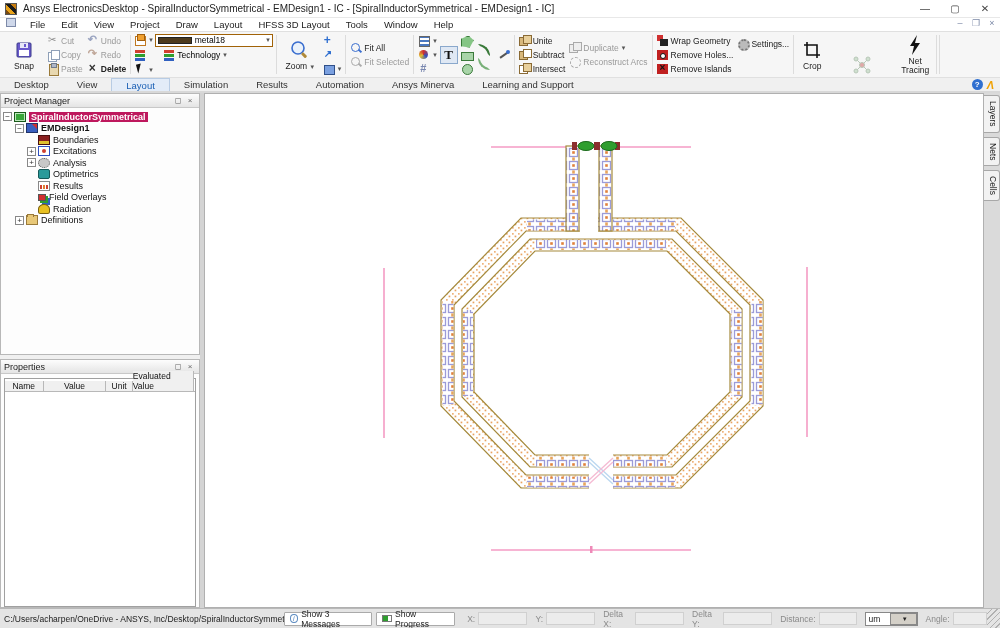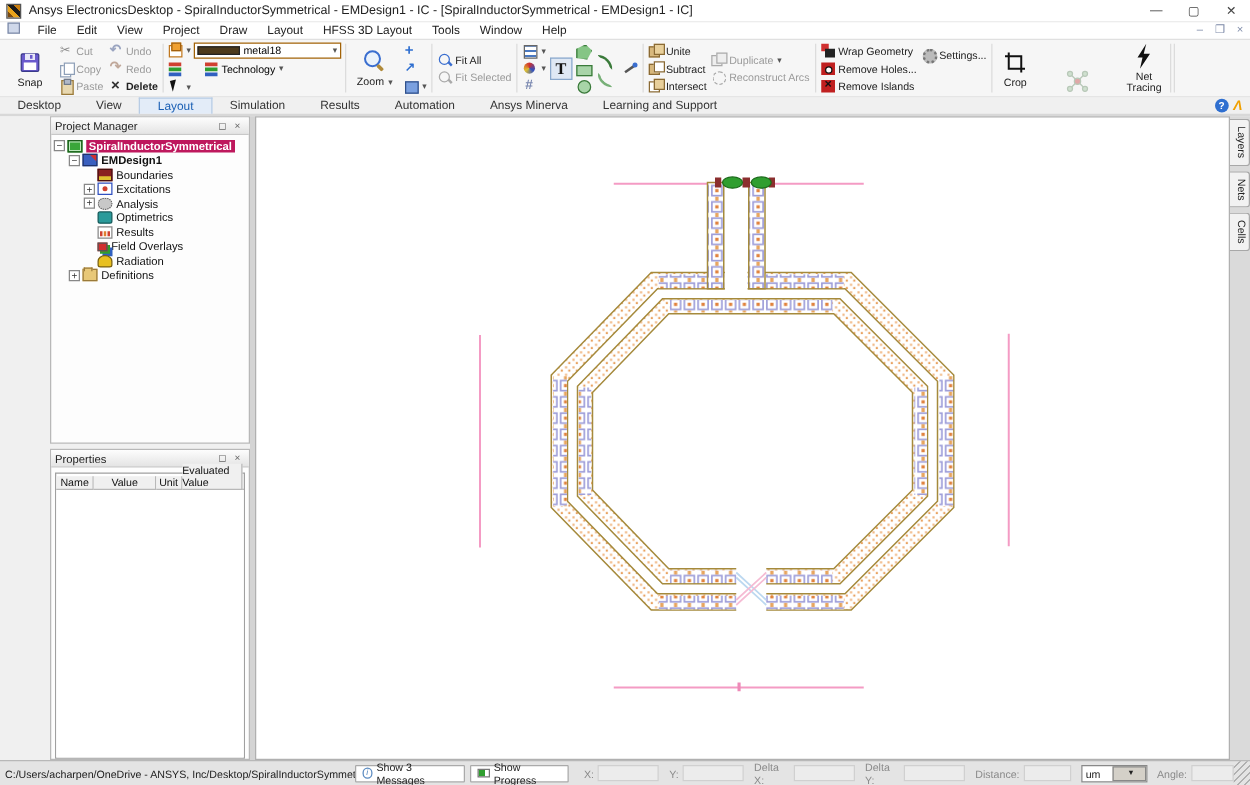--- a/index.html
+++ b/index.html
@@ -107,21 +107,21 @@
   .rtab { padding:1px 14px; display:flex; align-items:center; }
   .rtab.active { background:#e3ecf8; color:#1a5fb4; border:1px solid #b8cce4; border-bottom:none; }
   .tabfill { flex:1; }
   .helpdot { width:11px; height:11px; border-radius:50%; background:#2f6fd0; color:#fff;
     font-size:8px; font-weight:bold; display:flex; align-items:center; justify-content:center; align-self:center; margin-right:4px;}
   .ansyslogo { align-self:center; margin-right:6px; font-weight:bold; font-size:11px; color:#f0a000; font-style:italic; }
 
   
   .main { display:flex; height:515px; background:#e8e8e8; }
   .dock { width:200px; display:flex; flex-direction:column; background:#f0f0f0; }
-  .panel { display:flex; flex-direction:column; border:1px solid #b8b8b8; background:#fdfdfd;margin-left:40px; }
+  .panel { display:flex; flex-direction:column; border:1px solid #b8b8b8; background:#fdfdfd; }
   .pm { height:262px; margin-bottom:4px; }
   .props { flex:1; }
   .phead { height:14px; background:linear-gradient(#fdfdfd,#e4e4e4); border-bottom:1px solid #c8c8c8;
     display:flex; align-items:center; font-size:9px; color:#222; padding:0 3px; }
   .phead .pfill { flex:1; }
   .phbtn { width:12px; text-align:center; color:#666; font-size:8px; }
 
   
   .tree { flex:1; overflow:hidden; padding:3px 0 0 2px; font-size:9px; color:#111; }
   .trow { display:flex; align-items:center; height:11px; margin-bottom:0.5px; white-space:nowrap; }

